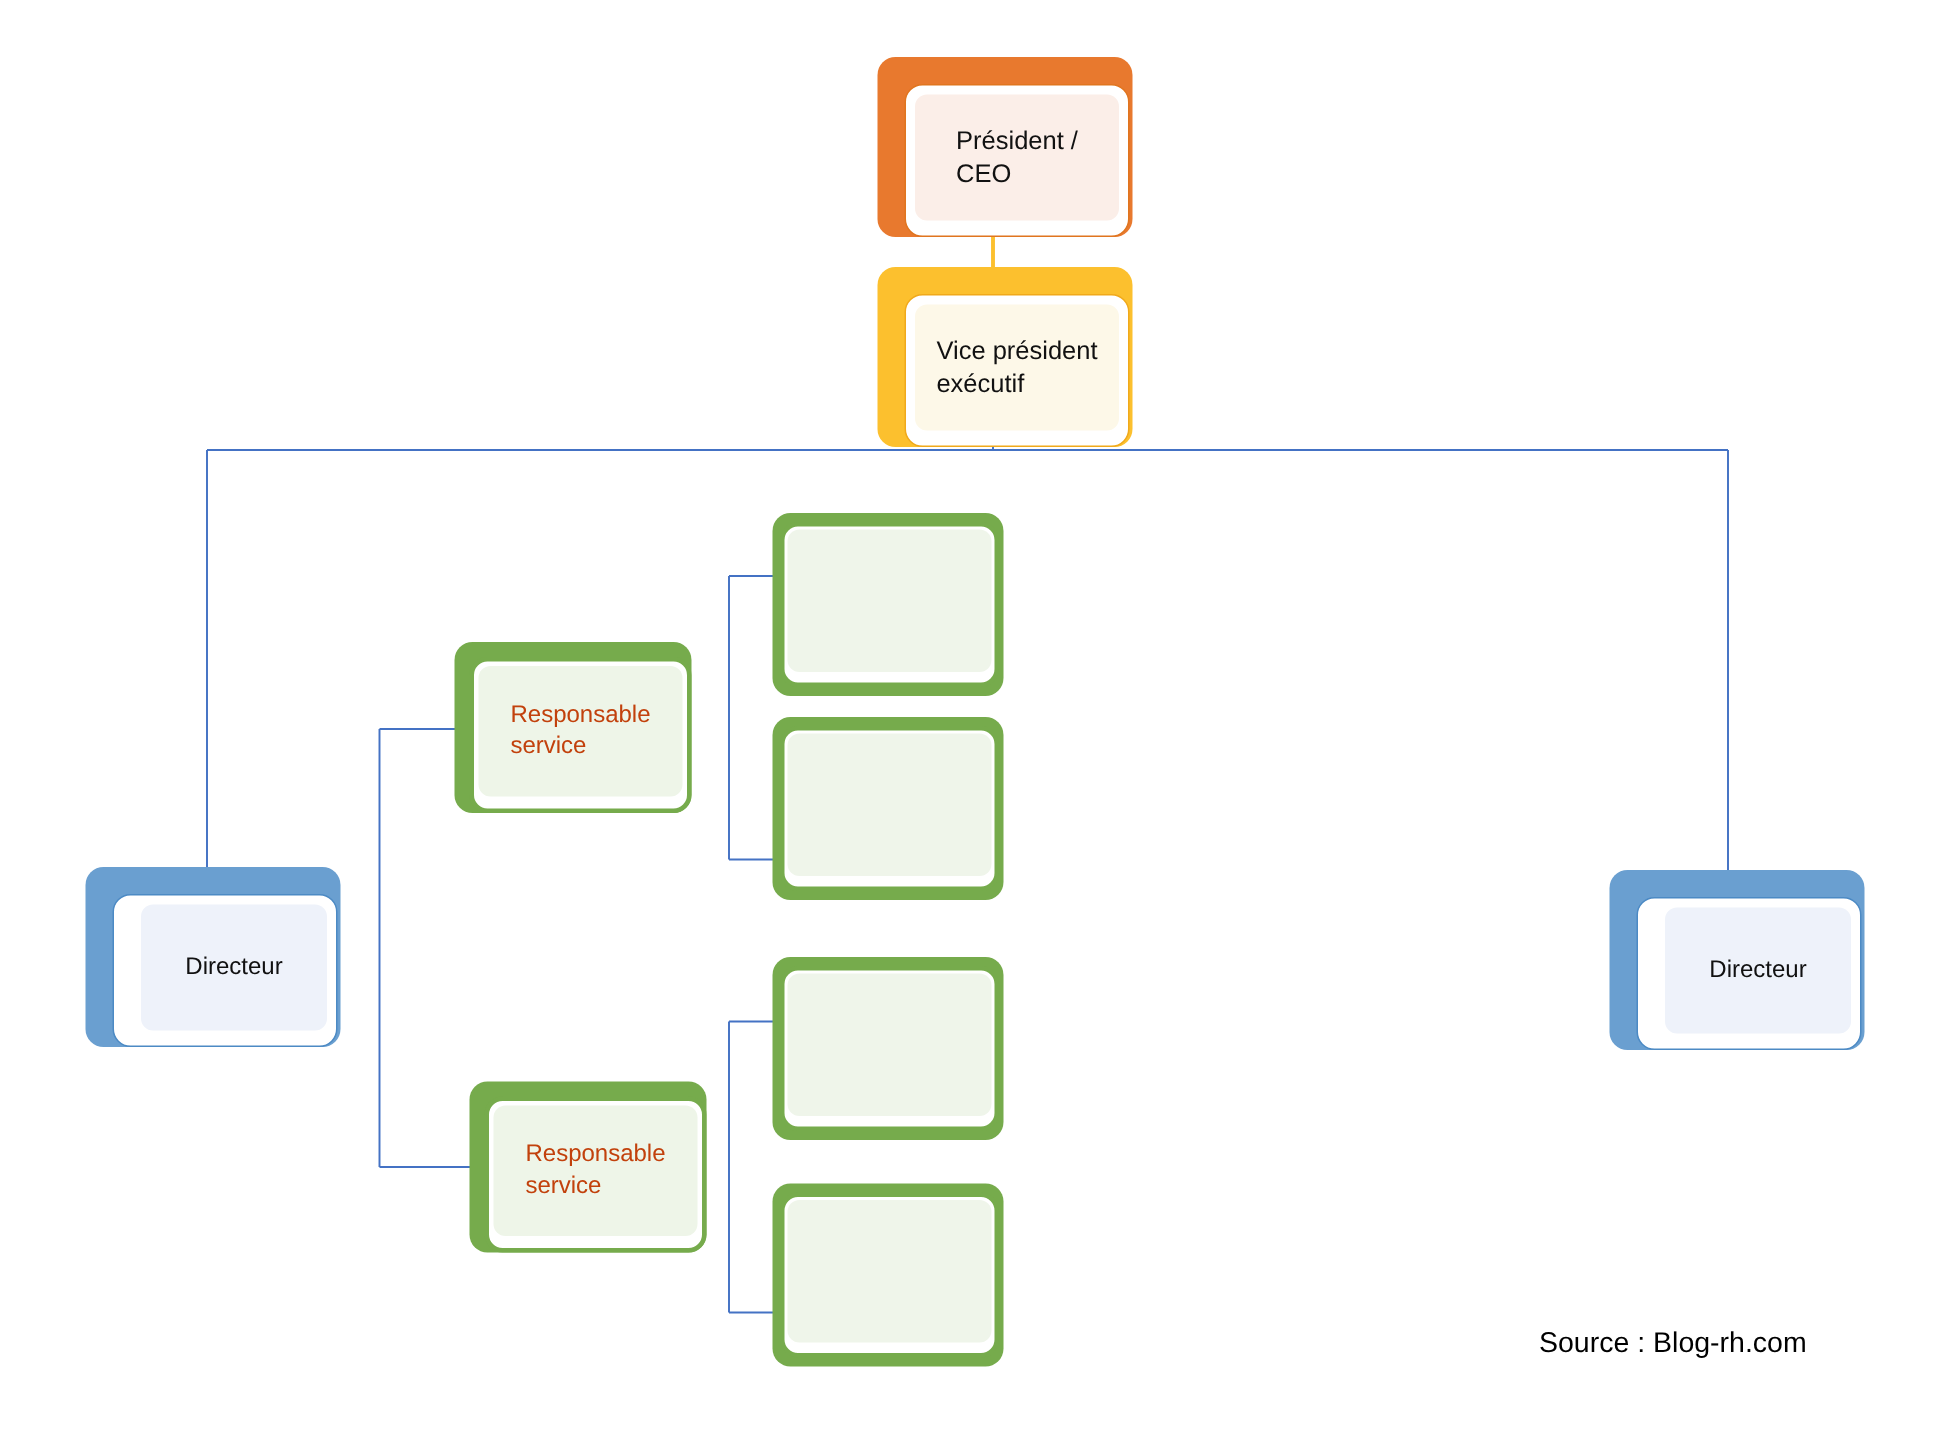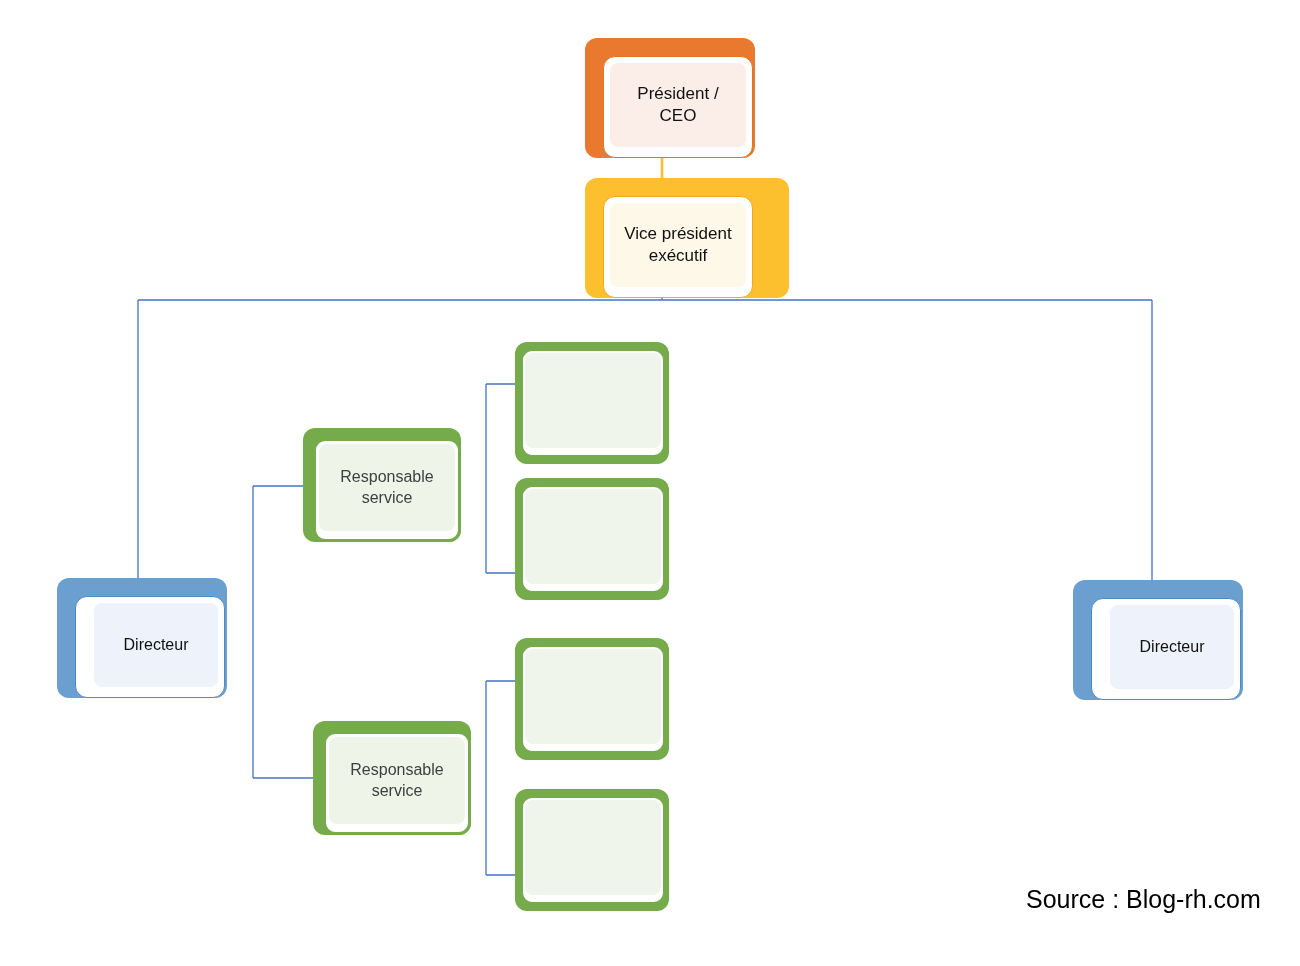--- a/index.html
+++ b/index.html
@@ -56,21 +56,21 @@
     left: 6px; top: 6px; right: 6px; bottom: 10px;
     border-radius: 8px;
     display: flex;
     align-items: center;
     justify-content: center;
     text-align: center;
     line-height: 1.28;
   }
   .node .label {
     display: block;
-    text-align: center;
+    text-align: left;
     white-space: pre-line;
   }
 
   
   .n-ceo .shadow { background: #e8792e; }
   .n-ceo .card {
     left: 18px; top: 18px;
     width: 150px; height: 102px;
     border-width: 1.5px;
     border-color: #e0751f;
@@ -102,36 +102,36 @@
 
   
   .n-resp .shadow { background: #76ab4c; }
   .n-resp .card {
     left: 10px; top: 10px;
     width: 148px; height: 104px;
     border-width: 3px;
     border-color: #76ab4c;
   }
   .n-resp .inner { background: #eef5e8; left: 3px; top: 3px; right: 3px; bottom: 8px; }
-  .n-resp .label { font-size: 16px; color: #404040; }
+  .n-resp .label { font-size: 16px; color: #c2410c; }
 
   
   .n-unit .shadow { background: #76ab4c; }
   .n-unit .card {
     left: 5px; top: 6px;
     width: 146px; height: 110px;
     border-width: 3px;
     border-color: #76ab4c;
   }
   .n-unit .inner { background: #eff5ea; left: 2px; top: 2px; right: 2px; bottom: 7px; }
 
   
   #source-credit {
     position: absolute;
-    font-size: 25px;
+    font-size: 19px;
     color: #000000;
     white-space: nowrap;
   }
 </style>
 </head>
 <body>
 
 <div id="chart-root">
 
   <svg id="connectors" viewBox="0 0 1300 966" width="1300" height="966" xmlns="http://www.w3.org/2000/svg">
@@ -162,21 +162,21 @@
   <div class="node n-ceo" style="left:585px; top:38px; width:170px; height:120px;">
     <div class="shadow"></div>
     <div class="card">
       <div class="inner">
         <span class="label">Président /
 CEO</span>
       </div>
     </div>
   </div>
 
-  <div class="node n-vp" style="left:585px; top:178px; width:204px; height:120px;">
+  <div class="node n-vp" style="left:585px; top:178px; width:170px; height:120px;">
     <div class="shadow"></div>
     <div class="card">
       <div class="inner">
         <span class="label">Vice président
 exécutif</span>
       </div>
     </div>
   </div>
 
   <div class="node n-dir" style="left:57px; top:578px; width:170px; height:120px;">

